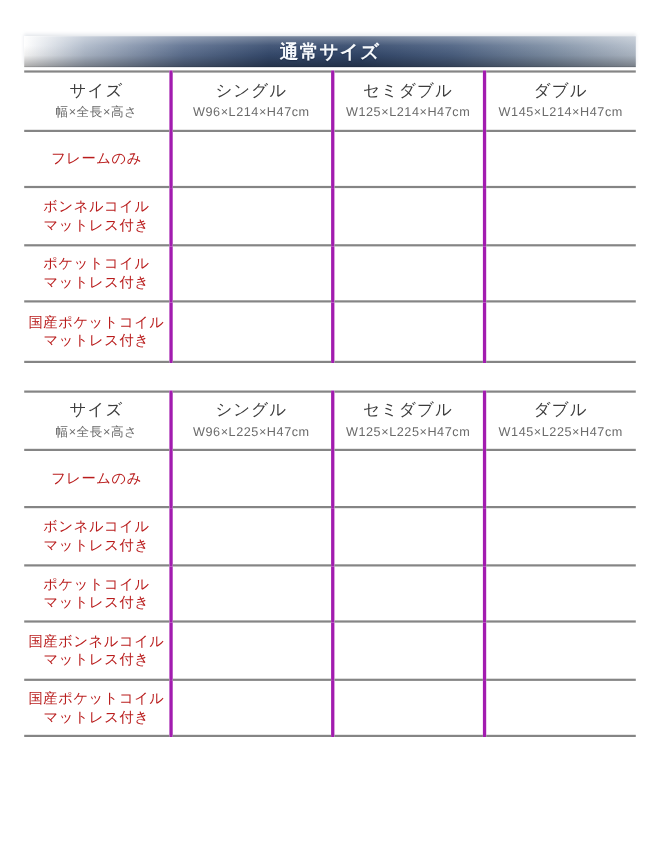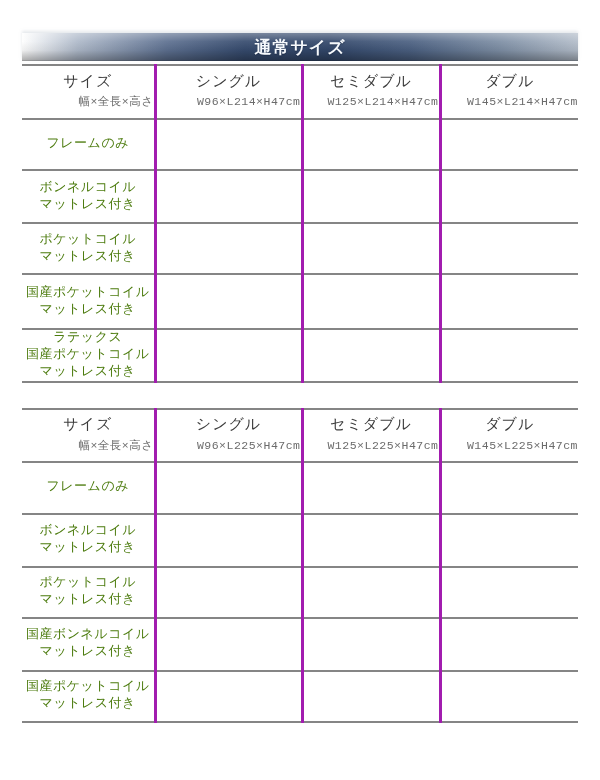--- a/index.html
+++ b/index.html
@@ -53,21 +53,20 @@
     letter-spacing: 0.5px;
     line-height: 1;
     margin-left: 2px;
     text-shadow: 0 1px 1px rgba(10,25,50,0.4);
   }
   
   table.spec {
     width: 556px;
     border-collapse: collapse;
     table-layout: fixed;
-    font-family: Liberation Mono, monospace;
   }
   table.spec col.c1 { width: 133px; }
   table.spec col.c2 { width: 147px; }
   table.spec col.c3 { width: 138px; }
   table.spec col.c4 { width: 138px; }
   table.spec tr { border-bottom: 2px solid #858585; }
   table.spec thead tr { border-top: 2px solid #858585; }
   table.spec th, table.spec td {
     border-left: 3px solid #a21caf;
     padding: 0;
@@ -81,25 +80,24 @@
     color: #3c3c3c;
     letter-spacing: 1px;
     line-height: 1.25;
   }
   .head-sub {
     font-size: 11.5px;
     color: #6b6b6b;
     letter-spacing: 0.5px;
     line-height: 1.3;
     margin-top: 3px;
-    text-align: right;
   }
   .row-label {
     font-size: 13px;
-    color: #4d7c0f;
+    color: #b91c1c;
     letter-spacing: 0.5px;
     line-height: 1.3;
     white-space: pre-line;
   }
   
   #t1 thead tr { height: 54px; }
   #t1 tbody tr:nth-child(1) { height: 51px; }
   #t1 tbody tr:nth-child(2) { height: 53px; }
   #t1 tbody tr:nth-child(3) { height: 51px; }
   #t1 tbody tr:nth-child(4) { height: 55px; }
@@ -171,28 +169,20 @@
           <td></td>
           <td></td>
         </tr>
         <tr>
           <th class="row-label">国産ポケットコイル
 マットレス付き</th>
           <td></td>
           <td></td>
           <td></td>
         </tr>
-        <tr>
-          <th class="row-label">ラテックス
-国産ポケットコイル
-マットレス付き</th>
-          <td></td>
-          <td></td>
-          <td></td>
-        </tr>
       </tbody>
     </table>
   </section>
 
   <div class="gap-between"></div>
 
   <section>
     <div class="gap-banner2"></div>
     <table class="spec" id="t2">
       <colgroup>

